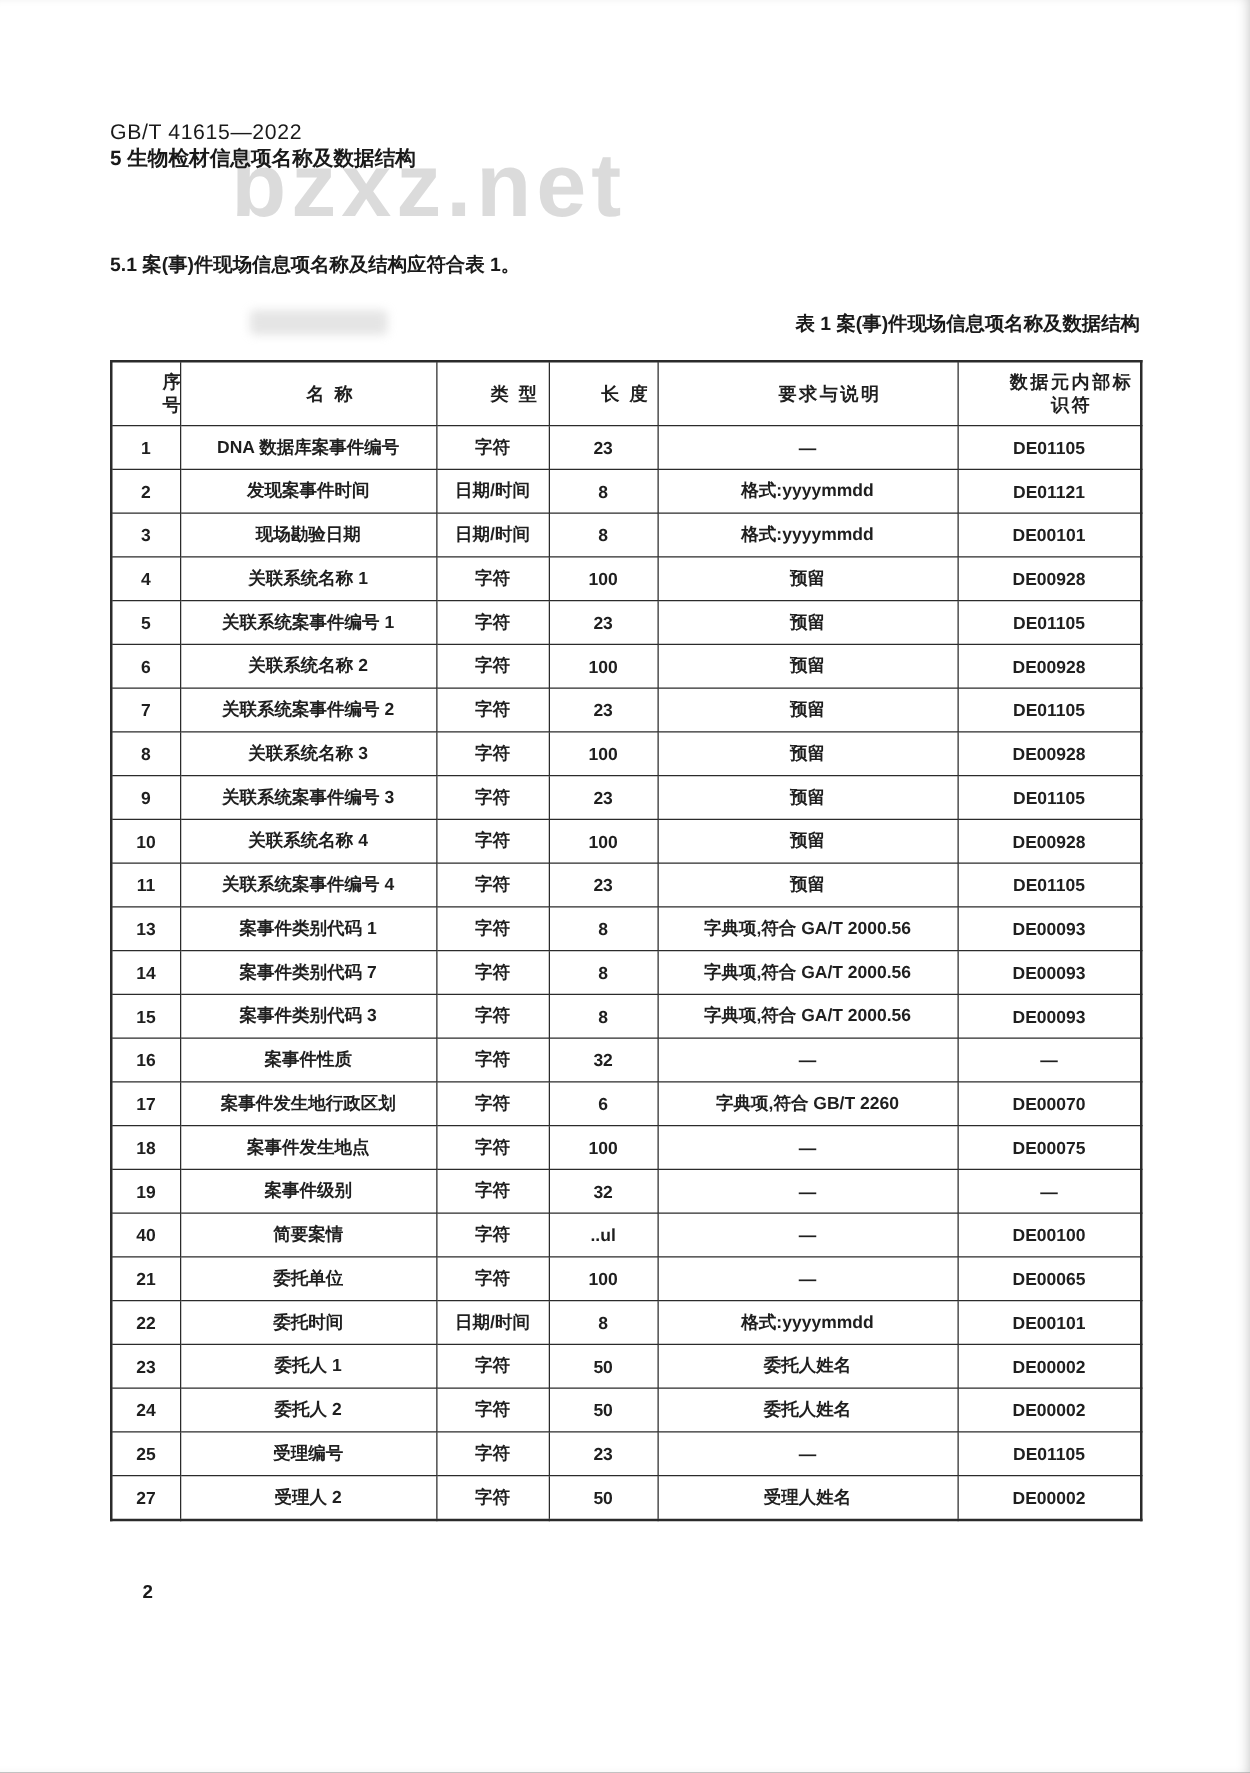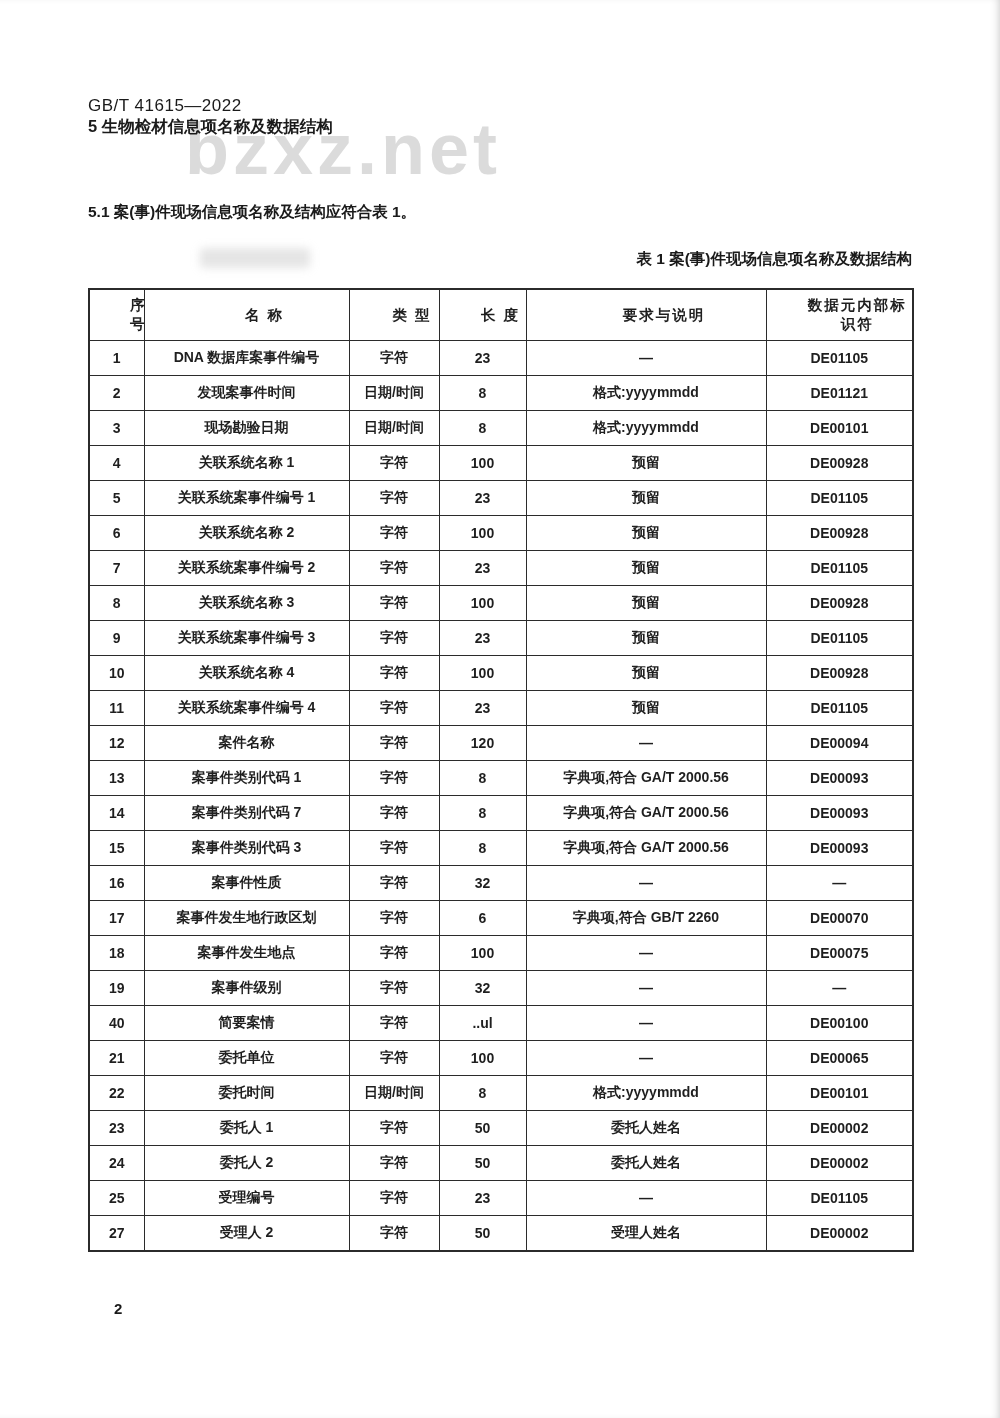--- a/index.html
+++ b/index.html
@@ -225,28 +225,20 @@
           </tr>
           <tr>
             <td>11</td>
             <td>关联系统案事件编号 4</td>
             <td>字符</td>
             <td>23</td>
             <td>预留</td>
             <td>DE01105</td>
           </tr>
           <tr>
-            <td>12</td>
-            <td>案件名称</td>
-            <td>字符</td>
-            <td>120</td>
-            <td>—</td>
-            <td>DE00094</td>
-          </tr>
-          <tr>
             <td>13</td>
             <td>案事件类别代码 1</td>
             <td>字符</td>
             <td>8</td>
             <td>字典项,符合 GA/T 2000.56</td>
             <td>DE00093</td>
           </tr>
           <tr>
             <td>14</td>
             <td>案事件类别代码 7</td>

